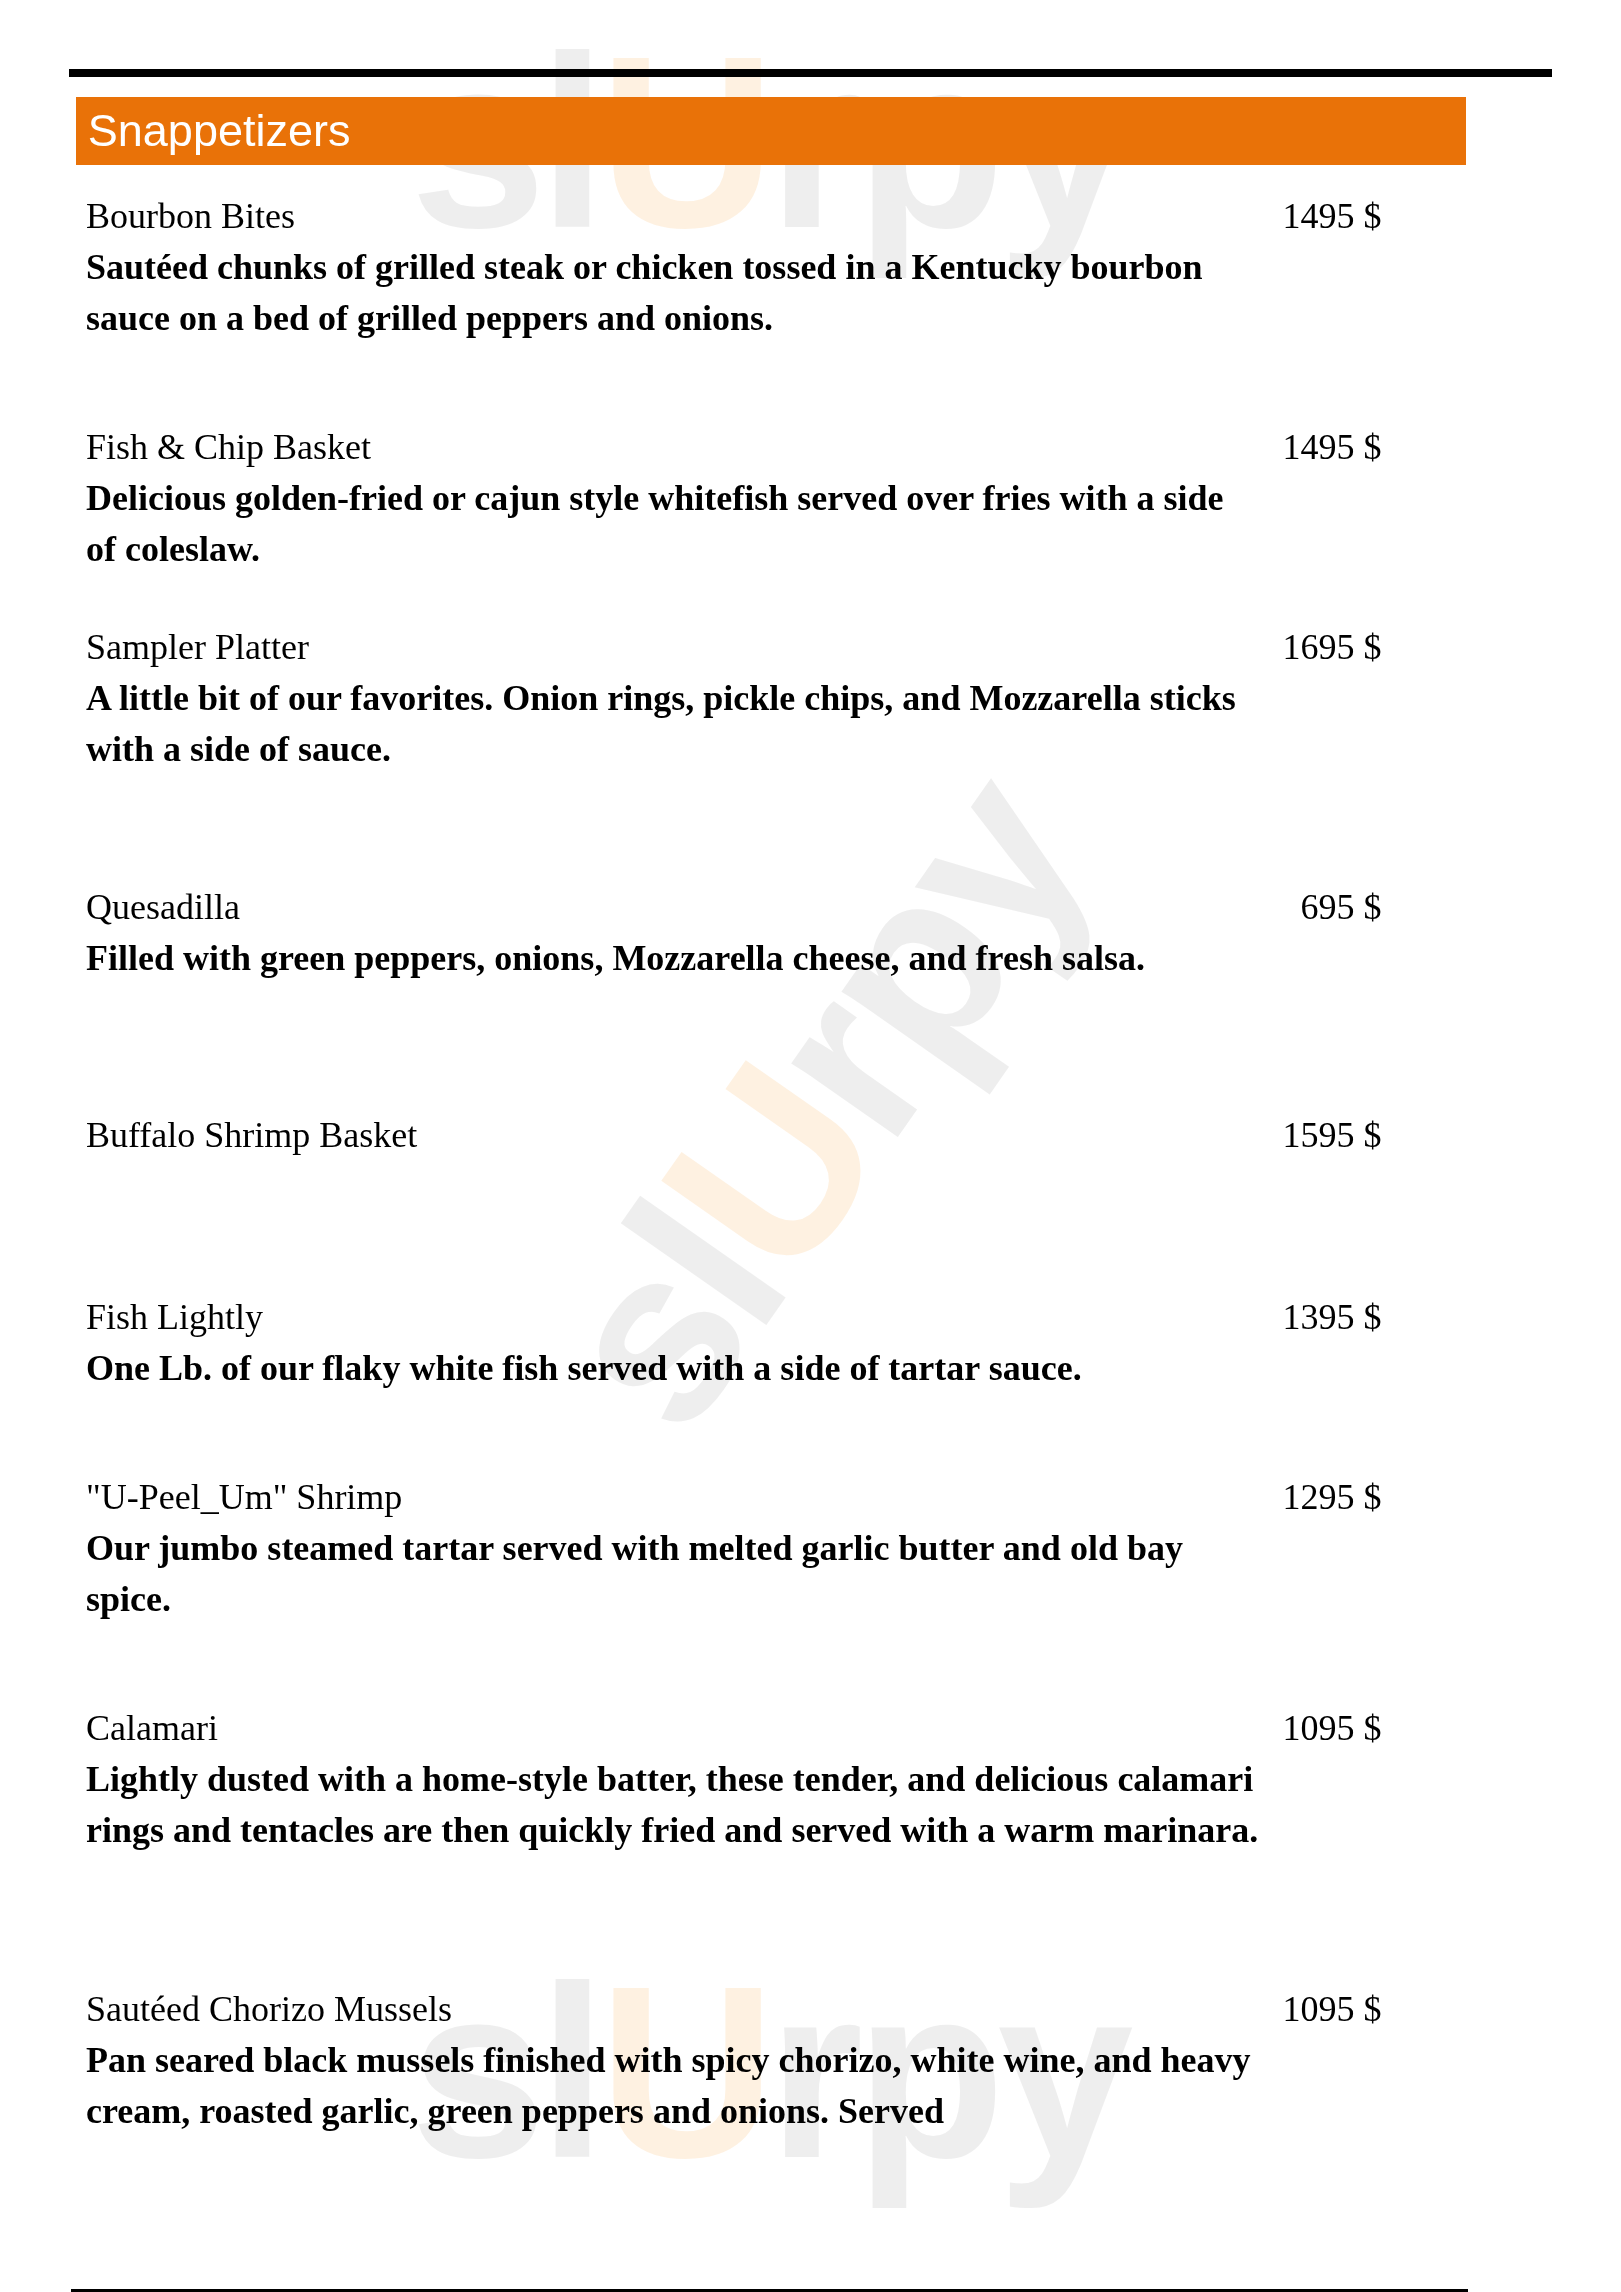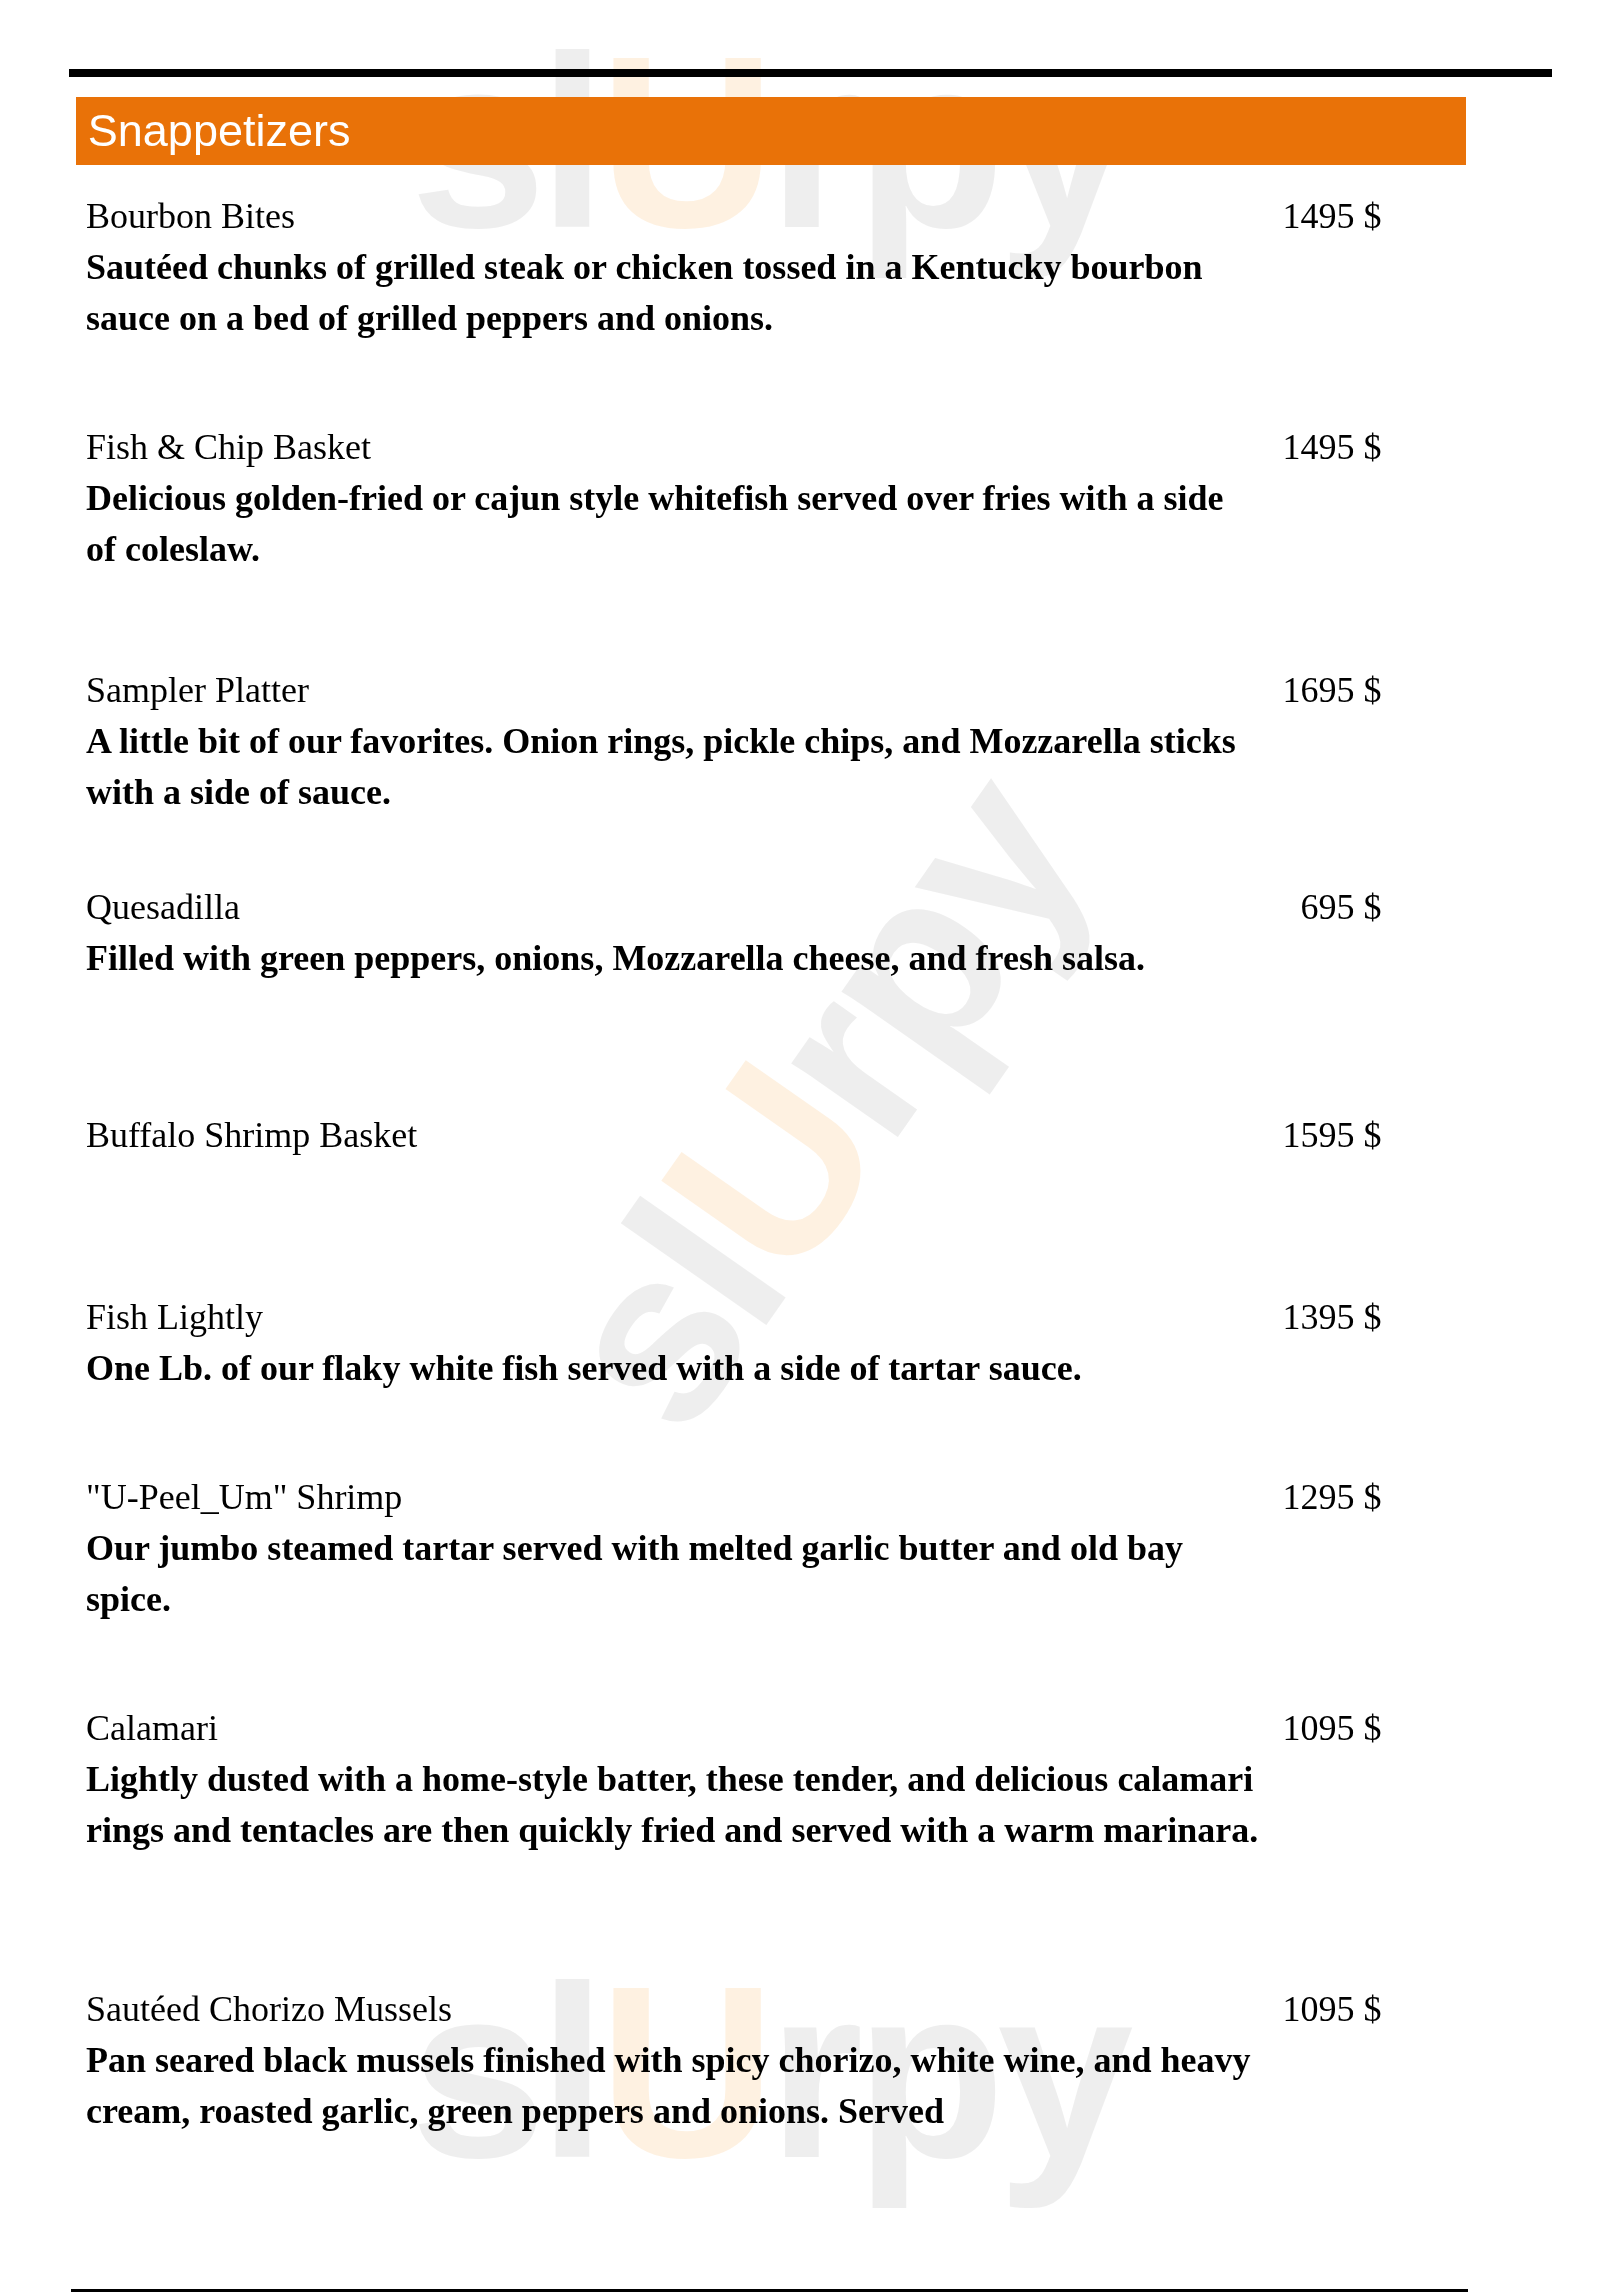--- a/index.html
+++ b/index.html
@@ -36,21 +36,21 @@
   <span class="item-price">1495 $</span>
   <span class="item-desc">Sautéed chunks of grilled steak or chicken tossed in a Kentucky bourbon sauce on a bed of grilled peppers and onions.</span>
 </div>
 
 <div class="item" style="top:407px">
   <span class="item-name">Fish &amp; Chip Basket</span>
   <span class="item-price">1495 $</span>
   <span class="item-desc">Delicious golden-fried or cajun style whitefish served over fries with a side of coleslaw.</span>
 </div>
 
-<div class="item" style="top:650px">
+<div class="item" style="top:607px">
   <span class="item-name">Sampler Platter</span>
   <span class="item-price">1695 $</span>
   <span class="item-desc">A little bit of our favorites. Onion rings, pickle chips, and Mozzarella sticks with a side of sauce.</span>
 </div>
 
 <div class="item" style="top:867px">
   <span class="item-name">Quesadilla</span>
   <span class="item-price">695 $</span>
   <span class="item-desc" style="width:1274px">Filled with green peppers, onions, Mozzarella cheese, and fresh salsa.</span>
 </div>

